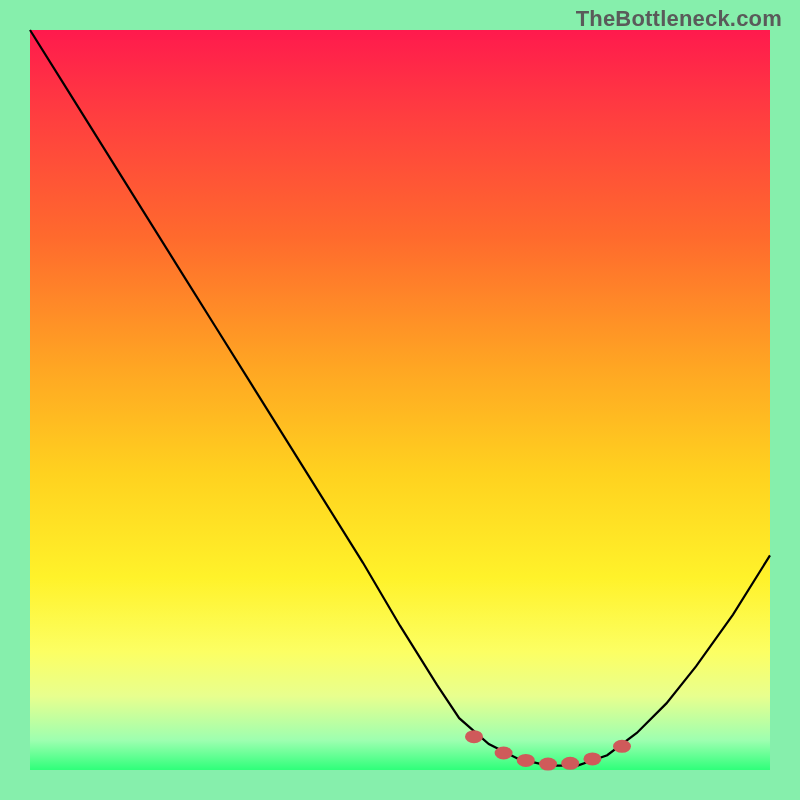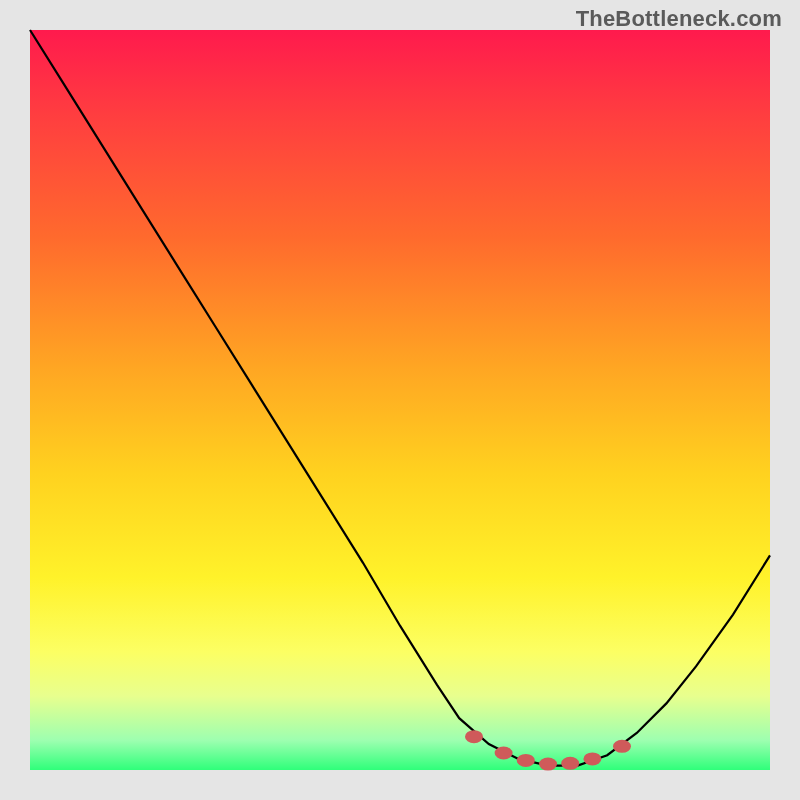--- a/index.html
+++ b/index.html
@@ -9,21 +9,21 @@
     height: 800px;
     background: #000;
     overflow: hidden;
   }
   .frame {
     position: absolute;
     left: 0;
     top: 0;
     width: 800px;
     height: 800px;
-    background: #e5e5e5;
+    background: #86efac;
   }
   .plot {
     position: absolute;
     left: 30px;
     top: 30px;
     width: 740px;
     height: 740px;
     background: linear-gradient(
       to bottom,
       #ff1a4d 0%,

